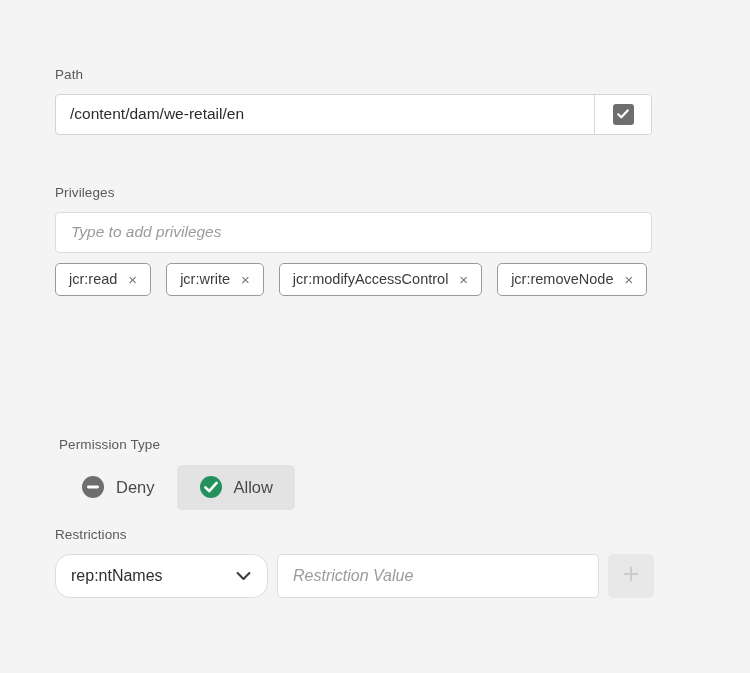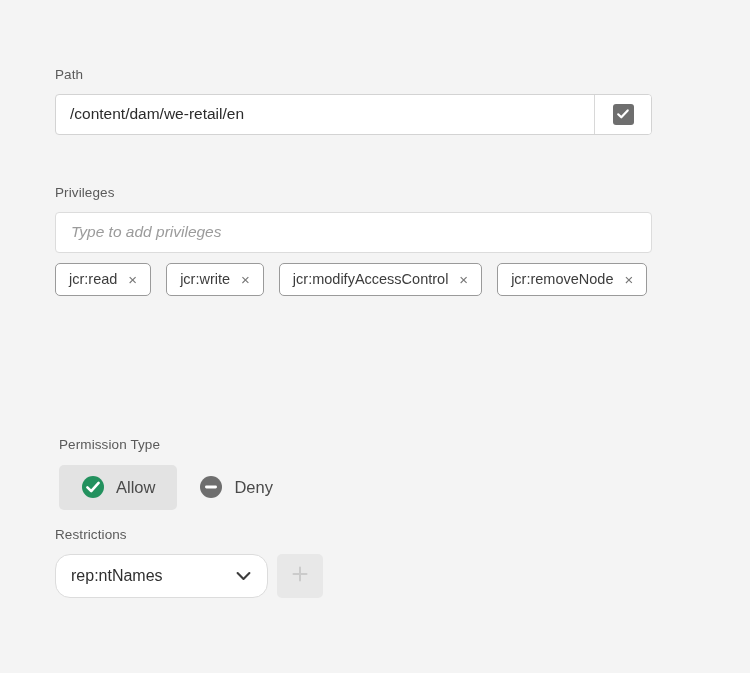--- a/index.html
+++ b/index.html
@@ -274,56 +274,59 @@
         <span class="chip-remove">×</span>
       </div>
 
     </div>
   </div>
 
   <div class="perm-group">
     <div class="field-label">Permission Type</div>
     <div class="perm-row">
 
+      <div class="perm-opt">
+        <span>
+          <svg class="perm-icon" viewBox="0 0 24 24" aria-hidden="true">
+            <circle cx="12" cy="12" r="11" fill="#6e6e6e"></circle>
+            <rect x="6" y="10.6" width="12" height="2.8" rx="1.4" fill="#ffffff"></rect>
+          </svg>
+        </span>
+        <span class="perm-text">Deny</span>
+      </div>
+
       <div class="perm-opt selected">
         <span>
           <svg class="perm-icon" viewBox="0 0 24 24" aria-hidden="true">
             <circle cx="12" cy="12" r="11" fill="#23915e"></circle>
             <path d="M6.4 12.4 L10.2 16.1 L17.6 7.9" fill="none" stroke="#ffffff" stroke-width="2.6" stroke-linecap="round" stroke-linejoin="round"></path>
           </svg>
         </span>
         <span class="perm-text">Allow</span>
       </div>
 
-      <div class="perm-opt">
-        <span>
-          <svg class="perm-icon" viewBox="0 0 24 24" aria-hidden="true">
-            <circle cx="12" cy="12" r="11" fill="#6e6e6e"></circle>
-            <rect x="6" y="10.6" width="12" height="2.8" rx="1.4" fill="#ffffff"></rect>
-          </svg>
-        </span>
-        <span class="perm-text">Deny</span>
-      </div>
-
     </div>
   </div>
 
   <div class="restr-group">
     <div class="field-label">Restrictions</div>
     <div class="restr-row">
 
       <div class="restr-select">
         <span class="restr-select-value">rep:ntNames</span>
         <span class="chevron">
           <svg width="15" height="10" viewBox="0 0 15 10" aria-hidden="true">
             <path d="M1.6 2 L7.5 8 L13.4 2" fill="none" stroke="#3d3d3d" stroke-width="2.1" stroke-linecap="round" stroke-linejoin="round"></path>
           </svg>
         </span>
       </div>
 
+      <div class="restr-value-wrap">
+        <input class="restr-value-input" type="text" placeholder="Restriction Value" style="">
+      </div>
 
       <div class="restr-add">
         <span>
           <svg width="20" height="20" viewBox="0 0 20 20" aria-hidden="true">
             <path d="M10 3.5 L10 16.5 M3.5 10 L16.5 10" fill="none" stroke="#cbcbcb" stroke-width="2" stroke-linecap="round"></path>
           </svg>
         </span>
       </div>
 
     </div>

